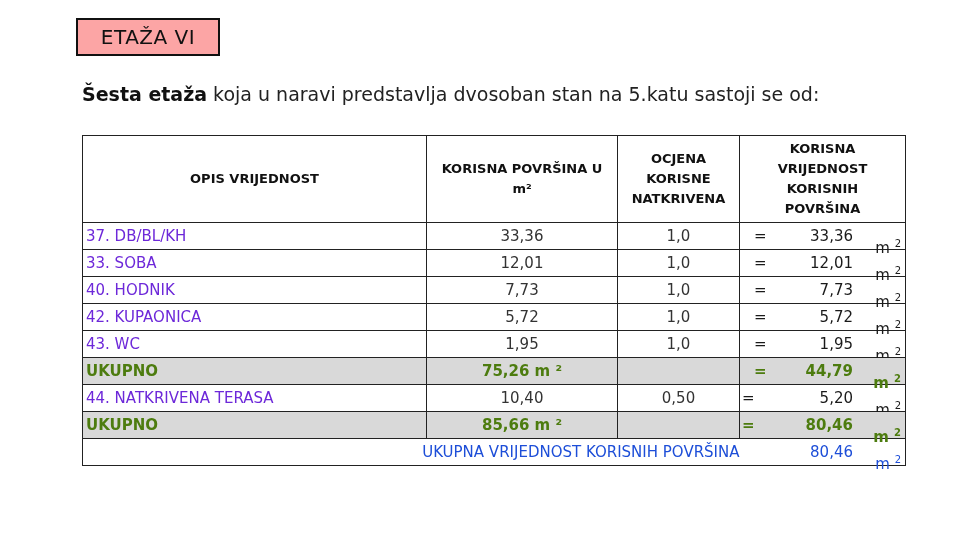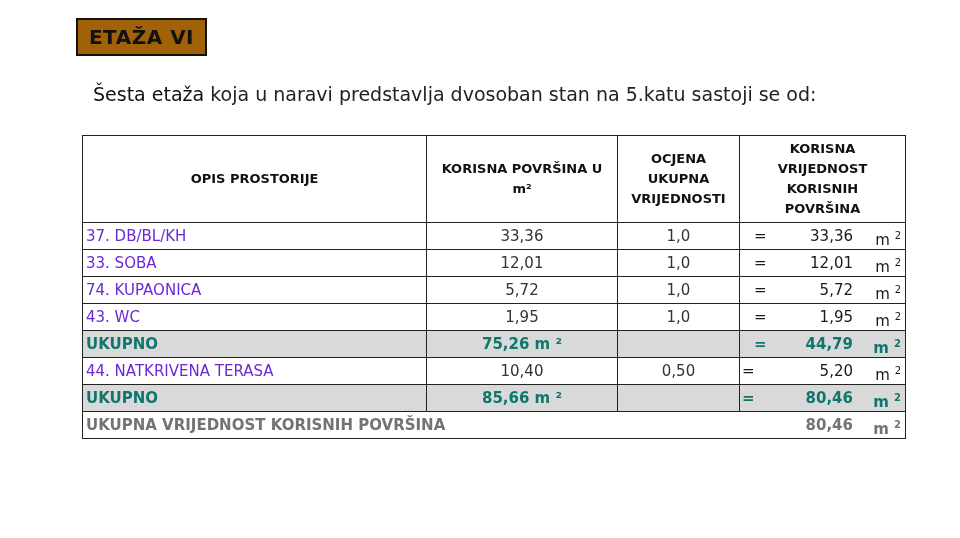--- a/index.html
+++ b/index.html
@@ -1,60 +1,60 @@
 <!DOCTYPE html>
 <html><head>
 <meta charset="utf-8">
 <style>
   html, body { margin:0; padding:0; background:#ffffff; }
   body { width:960px; height:538px; position:relative; overflow:hidden;
          font-family:"DejaVu Sans", sans-serif; color:#1a1a1a; }
-  .title-box { position:absolute; left:76px; top:18px; width:131px; height:38px;
-               background:#a16207; border:2px solid #111; box-sizing:border-box;
+  .title-box { position:absolute; left:76px; top:18px; width:144px; height:38px;
+               background:#fca5a5; border:2px solid #111; box-sizing:border-box;
                display:flex; align-items:center; justify-content:center;
-               font-weight:bold; font-size:20px; color:#111; letter-spacing:0.5px; }
+               font-weight:normal; font-size:20px; color:#111; letter-spacing:0.5px; }
   .intro { position:absolute; left:82px; top:83px; font-size:19px; color:#222; white-space:nowrap; }
-  .intro b { font-weight:normal; color:#111;margin-left:11px; }
+  .intro b { font-weight:bold; color:#111; }
   table { position:absolute; left:82px; top:135px; border-collapse:collapse;
           font-size:15px; table-layout:fixed; }
   td, th { border:1.5px solid #222; padding:0; height:26px; line-height:26px; }
   th { font-size:13px; font-weight:bold; line-height:20px; height:86px; text-align:center; color:#111; }
   td.name { padding-left:3px; text-align:left; white-space:nowrap; color:#6d28d9; }
   td.num { text-align:center; color:#333; }
   td.res { position:relative; }
   .eq { position:absolute; left:14px; top:0; }
   .rv { position:absolute; right:52px; top:0; }
-  .un { position:absolute; right:4px; top:4px;margin-left:14px; }
+  .un { position:absolute; right:4px; top:12px;margin-left:14px; }
   .un sup { font-size:10px; vertical-align:top; line-height:18px; }
-  tr.total td { background:#d9d9d9; font-weight:bold; color:#0f766e; }
+  tr.total td { background:#d9d9d9; font-weight:bold; color:#4d7c0f; }
   tr.plain td { border-top:none; border-bottom:none; }
   tr.plain td.sep { border-right:1.5px solid #222; }
-  tr.final td { font-weight:bold; color:#737373; border-left:none; border-right:none; }
+  tr.final td { font-weight:normal; color:#1d4ed8; border-left:none; border-right:none;text-align:right; }
   tr.final td:first-child { border-left:1.5px solid #222; }
   tr.final td:last-child { border-right:1.5px solid #222; }
 </style>
 </head>
 <body>
 
 <div class="title-box">ETAŽA VI</div>
 
 <div class="intro"><b>Šesta  etaža</b><span> koja u naravi predstavlja dvosoban stan na 5.katu sastoji se od:</span></div>
 
 <table>
   <colgroup>
     <col style="width:344px">
       <col style="width:191px">
       <col style="width:122px">
       <col style="width:166px">
   </colgroup>
   <tbody>
       <tr>
-    <th>OPIS PROSTORIJE</th>
+    <th>OPIS VRIJEDNOST</th>
     <th style="padding:0 4px">KORISNA POVRŠINA U m²</th>
-    <th>OCJENA UKUPNA VRIJEDNOSTI</th>
+    <th>OCJENA KORISNE NATKRIVENA</th>
     <th style="padding:0 18px">KORISNA VRIJEDNOST KORISNIH POVRŠINA</th>
   </tr>
   </tbody>
     <tbody id="rows">
       <tr>
         <td class="name">37. DB/BL/KH</td>
         <td class="num">33,36</td>
         <td class="num">1,0</td>
         <td class="res">
           <span class="eq">=</span>
@@ -66,21 +66,31 @@
         <td class="name">33. SOBA</td>
         <td class="num">12,01</td>
         <td class="num">1,0</td>
         <td class="res">
           <span class="eq">=</span>
           <span class="rv">12,01</span>
           <span class="un"><span>m</span> <sup>2</sup></span>
         </td>
       </tr>
       <tr>
-        <td class="name">74. KUPAONICA</td>
+        <td class="name">40. HODNIK</td>
+        <td class="num">7,73</td>
+        <td class="num">1,0</td>
+        <td class="res">
+          <span class="eq">=</span>
+          <span class="rv">7,73</span>
+          <span class="un"><span>m</span> <sup>2</sup></span>
+        </td>
+      </tr>
+      <tr>
+        <td class="name">42. KUPAONICA</td>
         <td class="num">5,72</td>
         <td class="num">1,0</td>
         <td class="res">
           <span class="eq">=</span>
           <span class="rv">5,72</span>
           <span class="un"><span>m</span> <sup>2</sup></span>
         </td>
       </tr>
       <tr>
         <td class="name">43. WC</td>

